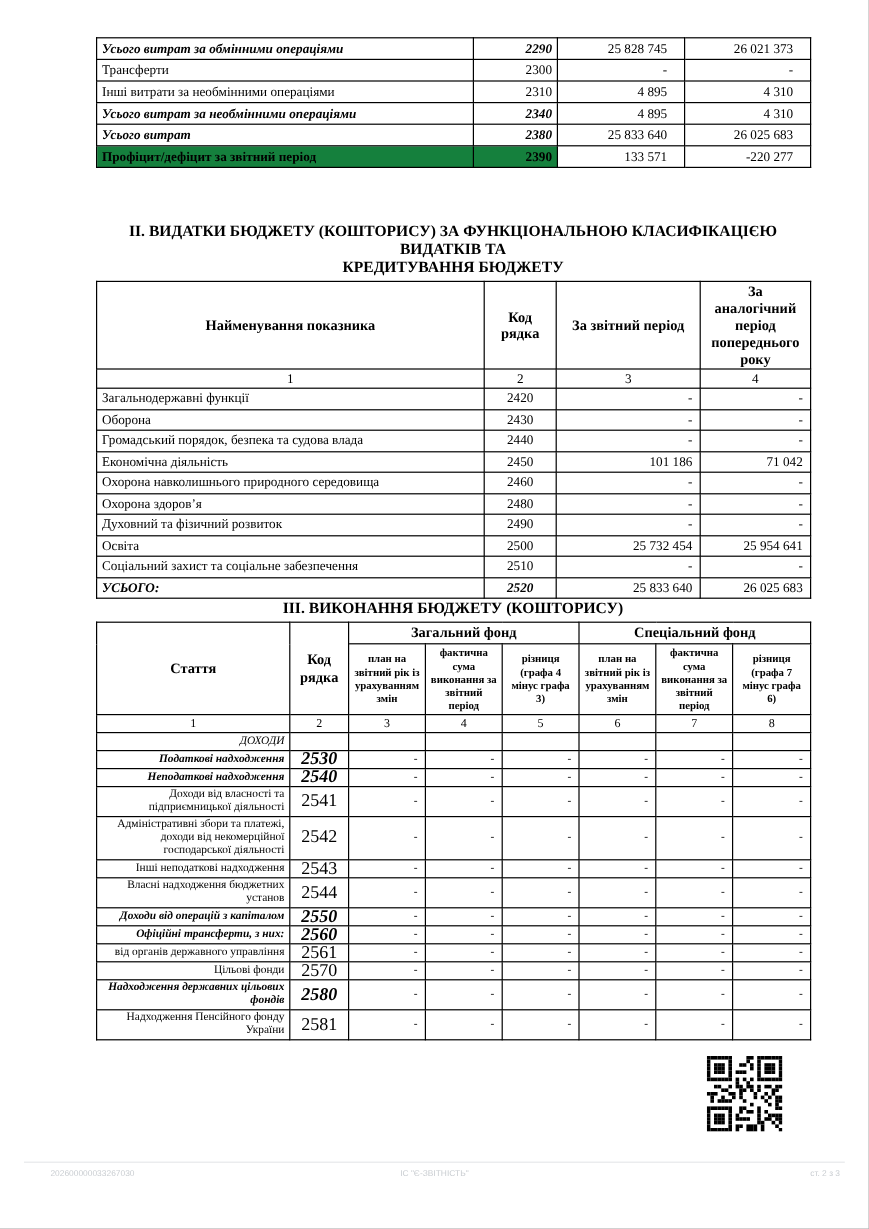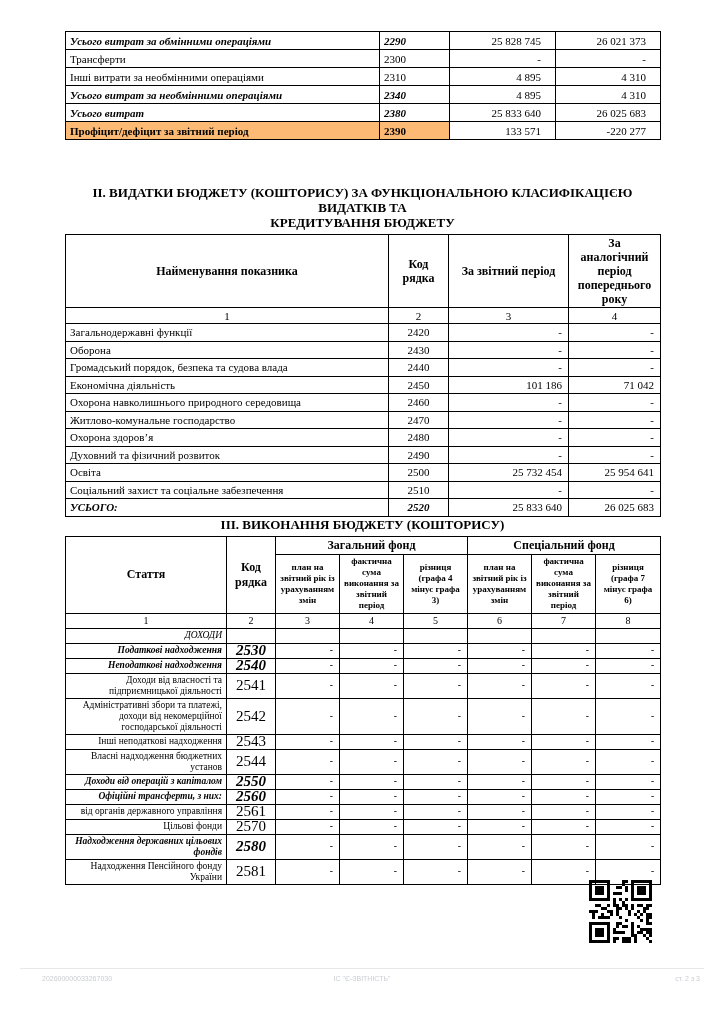--- a/index.html
+++ b/index.html
@@ -1,32 +1,32 @@
 <!DOCTYPE html>
 <html><head>
 <meta charset="utf-8">
 <style>
   html,body{margin:0;padding:0;background:#888;}
   .page{position:relative;width:724px;height:1024px;background:#ffffff;margin:0 auto;
         font-family:"Liberation Serif", serif;color:#000;overflow:hidden;}
-  .content{position:absolute;left:65px;top:0;width:595px;}
+  .content{position:absolute;left:80px;top:0;width:595px;}
 
   table{border-collapse:collapse;table-layout:fixed;width:595px;}
   td,th{border:1px solid #000;padding:1px 4px;vertical-align:middle;overflow:hidden;}
 
   
   .t1{margin-top:31px;}
   .t1 td{height:15px;font-size:11px;}
   .t1 .lbl{text-align:left;}
-  .t1 .code{text-align:left;}
+  .t1 .code{text-align:right;}
   .t1 .num{text-align:right;padding-right:14px;}
   .bi{font-weight:bold;font-style:italic;}
   .it{font-style:italic;}
   .b{font-weight:bold;}
-  .hl{background:#fdba74;margin-top:34px;}
+  .hl{background:#15803d;margin-top:34px;}
 
   
   .sec2-title{margin-top:45px;text-align:center;font-weight:bold;font-size:13px;line-height:15px;width:595px;}
   .sec3-title{text-align:center;font-weight:bold;font-size:13px;line-height:15px;width:595px;}
 
   
   .t2{margin-top:4px;}
   .t2 th{font-size:12px;line-height:14px;font-weight:bold;text-align:center;height:66px;}
   .t2 td{height:14.5px;font-size:11px;}
   .t2 .numline td{text-align:center;height:13px;}
@@ -152,26 +152,20 @@
       </tr>
       <tr>
         <td class="lbl">Економічна діяльність</td>
         <td class="code">2450</td>
         <td class="num">101 186</td>
         <td class="num">71 042</td>
       </tr>
       <tr>
         <td class="lbl">Охорона навколишнього природного середовища</td>
         <td class="code">2460</td>
-        <td class="num">-</td>
-        <td class="num">-</td>
-      </tr>
-      <tr>
-        <td class="lbl">Житлово-комунальне господарство</td>
-        <td class="code">2470</td>
         <td class="num">-</td>
         <td class="num">-</td>
       </tr>
       <tr>
         <td class="lbl">Охорона здоров’я</td>
         <td class="code">2480</td>
         <td class="num">-</td>
         <td class="num">-</td>
       </tr>
       <tr>

